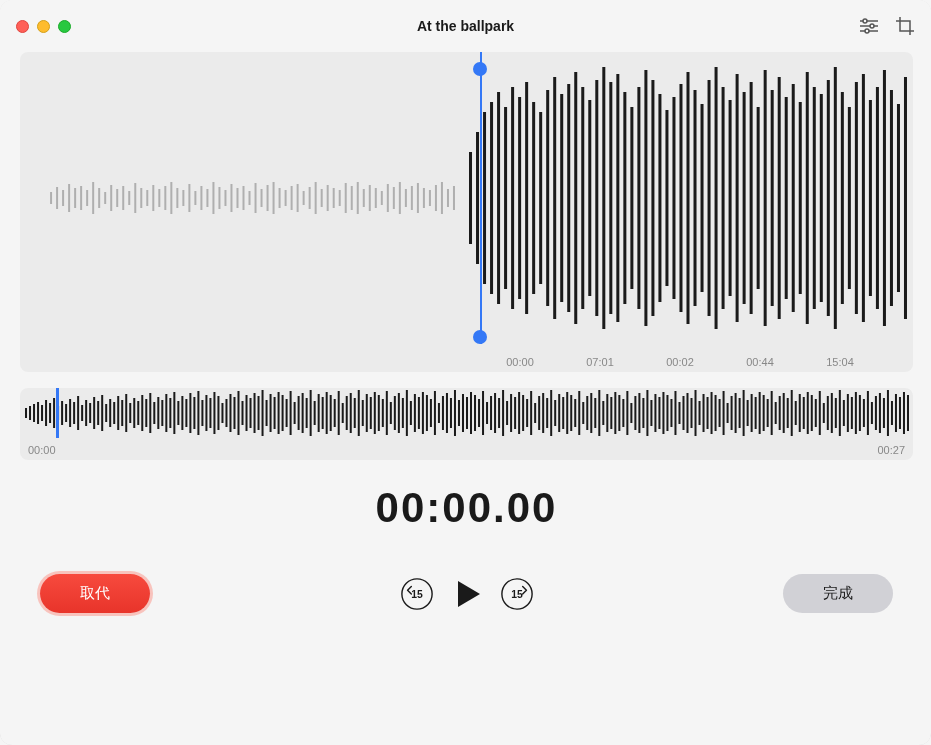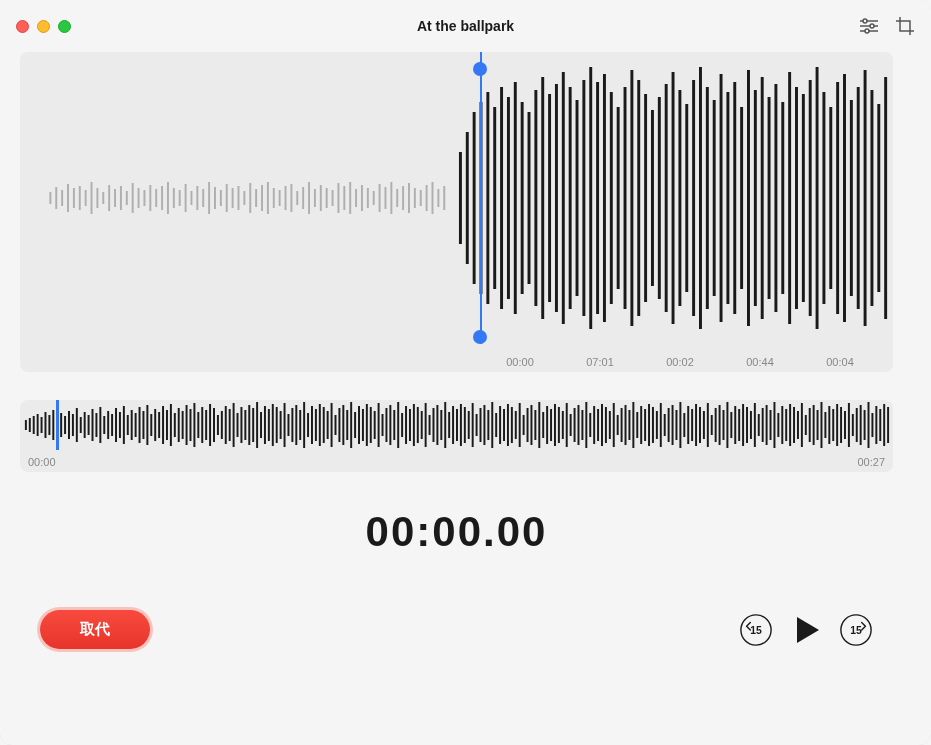--- a/index.html
+++ b/index.html
@@ -75,22 +75,22 @@
       justify-content: center;
       cursor: pointer;
       color: #555;
     }
 
     
     .main-content {
       flex: 1;
       display: flex;
       flex-direction: column;
-      padding: 0 38px 20px 20px;
-      gap: 12px;
+      padding: 0 18px 20px 20px;
+      gap: 0;
     }
 
     
     .waveform-detail {
       background: #ebebeb;
       border-radius: 8px;
       height: 320px;
       position: relative;
       overflow: hidden;
       margin-bottom: 16px;
@@ -208,21 +208,21 @@
       padding: 0 20px;
     }
 
     .replace-btn {
       background: linear-gradient(180deg, #f74a3e 0%, #e8342a 100%);
       color: white;
       border: none;
       border-radius: 20px;
       padding: 10px 28px;
       font-size: 15px;
-      font-weight: 700;
+      font-weight: 400;
       cursor: pointer;
       box-shadow: 0 0 0 3px rgba(255,80,60,0.3);
       min-width: 110px;
     }
 
     .center-controls {
       display: flex;
       align-items: center;
       gap: 20px;
     }
@@ -442,21 +442,21 @@
 
       <div class="playhead-dot-top"></div>
       <div class="playhead-line"></div>
       <div class="playhead-dot-bottom"></div>
 
       <div class="time-labels">
         <span class="time-label">00:00</span>
         <span class="time-label">07:01</span>
         <span class="time-label">00:02</span>
         <span class="time-label">00:44</span>
-        <span class="time-label">00:04</span>
+        <span class="time-label">15:04</span>
       </div>
     </div>
 
     <div class="waveform-overview">
       <div class="overview-playhead"></div>
       <svg class="overview-svg" viewBox="0 0 891 50" preserveAspectRatio="none">
         <g fill="#1a1a1a">
 
           <rect x="5" y="20" width="2" height="10"></rect>
           <rect x="9" y="18" width="2" height="14"></rect>
@@ -708,15 +708,16 @@
 
         <button class="control-btn">
           <svg class="skip-circle" viewBox="0 0 36 36">
             <circle cx="18" cy="18" r="16" fill="none" stroke="#1a1a1a" stroke-width="1.5"></circle>
             <text x="18" y="22" text-anchor="middle" font-size="11" font-weight="600" fill="#1a1a1a" font-family="-apple-system, sans-serif">15</text>
             <path d="M24 10 L28 14 L24 18" fill="none" stroke="#1a1a1a" stroke-width="1.5" stroke-linecap="round" stroke-linejoin="round"></path>
           </svg>
         </button>
       </div>
 
+      <button class="done-btn">完成</button>
     </div>
   </div>
 </div>
 
 </body></html>

